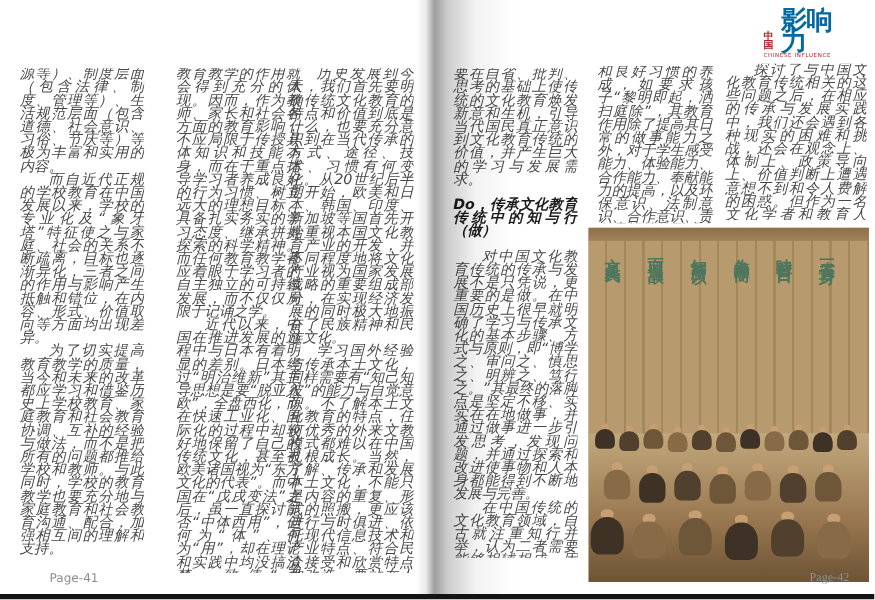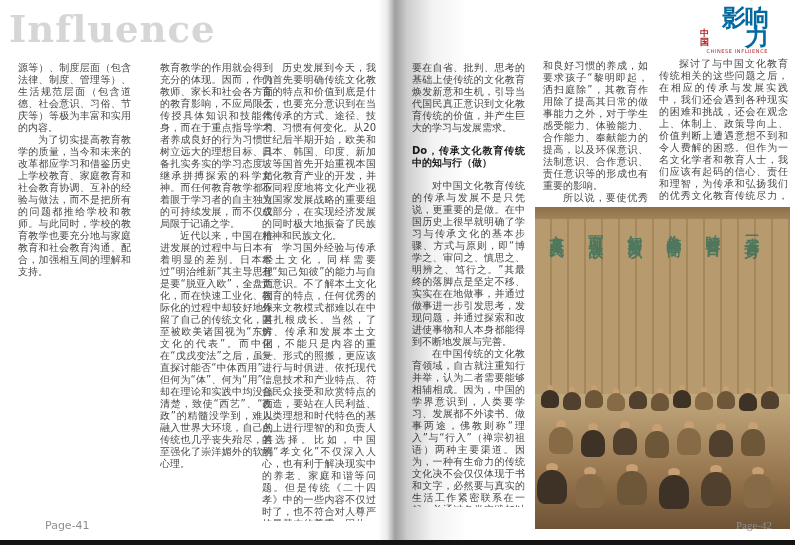--- a/index.html
+++ b/index.html
@@ -15,36 +15,36 @@
     font-family:"DejaVu Serif","Liberation Serif",serif;
     font-size:21px;font-weight:bold;letter-spacing:2px;color:#e4e4e4;
   }
   .masthead .title{
     position:absolute;left:9px;top:7px;
     font-family:"DejaVu Serif","Liberation Serif",serif;
     font-size:37px;font-weight:bold;color:#d6d6d6;letter-spacing:1px;
   }
   
   .col{
-    position:absolute;font-size:10px;line-height:12px;color:#474747;
-    text-align:justify;overflow:hidden;
+    position:absolute;font-size:13px;line-height:12px;color:#474747;
+    text-align:justify;overflow:hidden;font-style:italic;
     -webkit-text-size-adjust:none;
   }
   #lcol1{left:18px; top:62px;width:113px;height:459px;}
   #lcol2{left:140px;top:62px;width:113px;height:459px;margin-left:20px;}
   #lcol3{left:262px;top:62px;width:114px;height:459px;}
   #rcol1{left:412px;top:62px;width:113px;height:445px;}
   #rcol2{left:543px;top:60px;width:105px;height:143px;}
   #rcol3{left:659px;top:58px;width:129px;height:142px;}
   .blk{margin:0;}
   .blk.para{text-indent:2em;}
   .blk.cont{text-indent:0;}
   .blk.heading{font-weight:bold;color:#1c1c1c;margin:11px 0;text-indent:0;}
   
-  .logo{position:absolute;left:694px;top:9px;width:74px;text-align:right;}
+  .logo{position:absolute;left:694px;top:9px;width:74px;text-align:left;}
   .logo .row{display:flex;align-items:flex-end;justify-content:center;gap:1px;}
   .logo .cn-top{
     display:flex;flex-direction:column;font-size:9px;line-height:9px;
     font-weight:bold;color:#b52025;
   }
   .logo .cn-main{font-size:24px;line-height:19px;font-weight:bold;color:#0369a1;letter-spacing:-1px;}
   .logo .sub{font-size:5px;letter-spacing:.6px;color:#b52025;margin-top:1px;}
   
   .photo{
     position:absolute;left:535px;top:207px;width:255px;height:322px;
@@ -91,25 +91,25 @@
       rgba(0,0,0,.20) 32%,rgba(0,0,0,.05) 60%,rgba(0,0,0,0) 100%);
   }
   .bottom-strip{position:absolute;left:0;top:540px;width:795px;height:5px;background:#141414;}
 </style>
 </head>
 <body>
 
 <div>
 
   <div class="masthead">
-    <span class="title">Influence</span>
   </div>
 
   <div class="col" id="lcol1">
       <div class="blk cont">源等）、制度层面（包含法律、制度、管理等）、生活规范层面（包含道德、社会意识、习俗、节庆等）等极为丰富和实用的内容。</div>
+      <div class="blk para">而自近代正规的学校教育在中国发展以来，学校的专业化及“象牙塔”特征使之与家庭、社会的关系不断疏离，目标也逐渐异化，三者之间的作用与影响产生抵触和错位，在内容、形式、价值取向等方面均出现差异。</div>
       <div class="blk para">为了切实提高教育教学的质量，当今和未来的改革都应学习和借鉴历史上学校教育、家庭教育和社会教育协调、互补的经验与做法，而不是把所有的问题都推给学校和教师。与此同时，学校的教育教学也要充分地与家庭教育和社会教育沟通、配合，加强相互间的理解和支持。</div>
     </div>
   <div class="col" id="lcol2">
       <div class="blk cont">教育教学的作用就会得到充分的体现。因而，作为教师、家长和社会各方面的教育影响，不应局限于传授具体知识和技能本身，而在于重点指导学习者养成良好的行为习惯、树立远大的理想目标、具备扎实务实的学习态度、继承拼搏探索的科学精神。而任何教育教学都应着眼于学习者的自主独立的可持续发展，而不仅仅局限于记诵之学。</div>
       <div class="blk para">近代以来，中国在推进发展的过程中与日本有着明显的差别。日本经过“明治维新”其主导思想是要“脱亚入欧”，全盘西化，而在快速工业化、国际化的过程中却较好地保留了自己的传统文化，甚至被欧美诸国视为“东方文化的代表”。而中国在“戊戌变法”之后，虽一直探讨能否“中体西用”，但何为“体”、何为“用”，却在理论和实践中均没搞清楚，致使“西艺”、“西政”的精髓没学到，难以融入世界大环境，自己的传统也几乎丧失殆尽，甚至强化了崇洋媚外的软弱心理。</div>
     </div>
   <div class="col" id="lcol3">
       <div class="blk para">历史发展到今天，我们首先要明确传统文化教育的特点和价值到底是什么，也要充分意识到在当代传承的方式、途径、技术、习惯有何变化。从20世纪后半期开始，欧美和日本、韩国、印度、新加坡等国首先开始重视本国文化教育产业的开发，并不同程度地将文化产业视为国家发展战略的重要组成部分，在实现经济发展的同时极大地振奋了民族精神和民族文化。</div>
       <div class="blk para">学习国外经验与传承本土文化，同样需要有“知己知彼”的能力与自觉意识。不了解本土文化教育的特点，任何优秀的外来文教模式都难以在中国扎根成长。当然，了解、传承和发展本土文化，不能只是内容的重复、形式的照搬，更应该进行与时俱进、依托现代信息技术和产业特点、符合民众接受和欣赏特点的改造，要站在人民利益、人类理想和时代特色的基点上进行理智的和负责人的选择。比如，中国的“孝文化”不仅深入人心，也有利于解决现实中的养老、家庭和谐等问题。但是传统《二十四孝》中的一些内容不仅过时了，也不符合对人尊严的最基本的尊重。因此，需要今天的传承者要有起码的判断和改革素养，要有对中国文化教育传统和世界文明发展的终极关怀。</div>
     </div>

